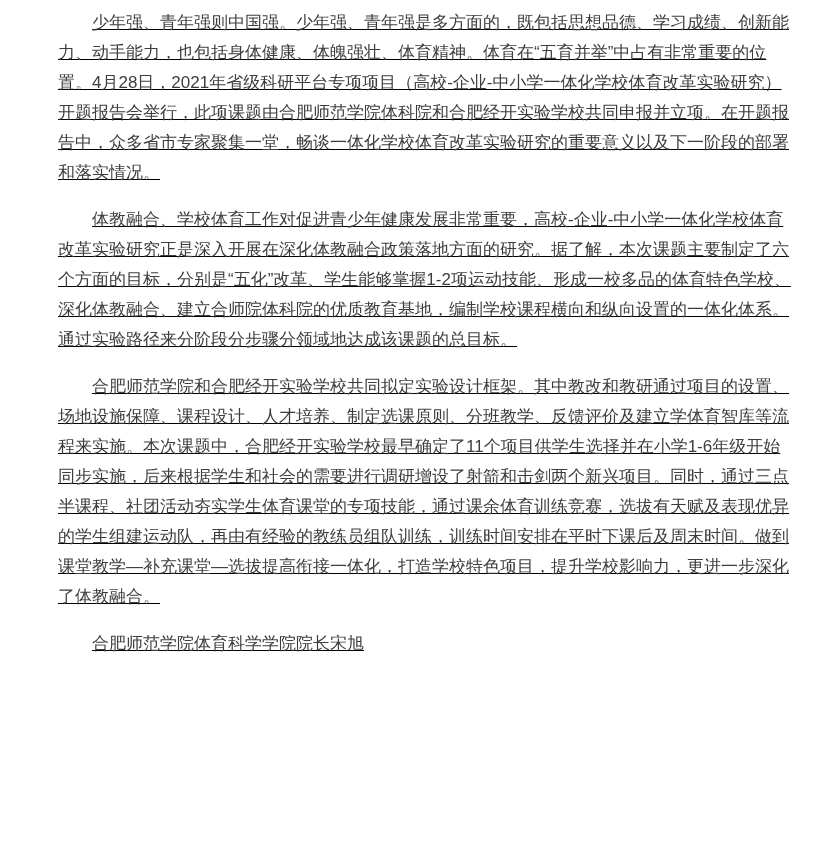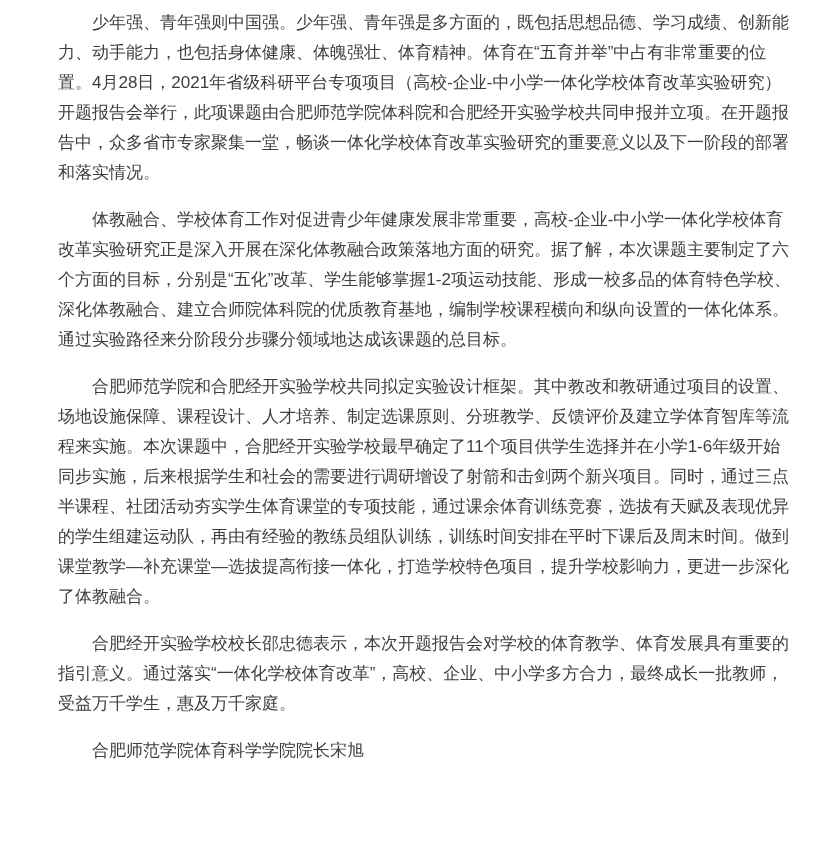--- a/index.html
+++ b/index.html
@@ -10,33 +10,33 @@
   body {
     width: 839px;
     height: 852px;
     overflow: hidden;
     font-family: "Liberation Sans", "DejaVu Sans", sans-serif;
   }
   .article {
     box-sizing: border-box;
     width: 839px;
     padding: 8px 46px 0 58px;
+    text-decoration: underline;
   }
   .article p {
     margin: 0 0 17px 0;
     font-size: 17px;
     line-height: 30px;
     color: #3d3d3d;
     text-indent: 2em;
     text-align: left;
     word-break: break-all;
   }
 </style>
 </head>
 <body>
 
 <div class="article">
   <p>少年强、青年强则中国强。少年强、青年强是多方面的，既包括思想品德、学习成绩、创新能力、动手能力，也包括身体健康、体魄强壮、体育精神。体育在“五育并举”中占有非常重要的位置。4月28日，2021年省级科研平台专项项目（高校-企业-中小学一体化学校体育改革实验研究）开题报告会举行，此项课题由合肥师范学院体科院和合肥经开实验学校共同申报并立项。在开题报告中，众多省市专家聚集一堂，畅谈一体化学校体育改革实验研究的重要意义以及下一阶段的部署和落实情况。</p>
   <p>体教融合、学校体育工作对促进青少年健康发展非常重要，高校-企业-中小学一体化学校体育改革实验研究正是深入开展在深化体教融合政策落地方面的研究。据了解，本次课题主要制定了六个方面的目标，分别是“五化”改革、学生能够掌握1-2项运动技能、形成一校多品的体育特色学校、深化体教融合、建立合师院体科院的优质教育基地，编制学校课程横向和纵向设置的一体化体系。通过实验路径来分阶段分步骤分领域地达成该课题的总目标。</p>
   <p>合肥师范学院和合肥经开实验学校共同拟定实验设计框架。其中教改和教研通过项目的设置、场地设施保障、课程设计、人才培养、制定选课原则、分班教学、反馈评价及建立学体育智库等流程来实施。本次课题中，合肥经开实验学校最早确定了11个项目供学生选择并在小学1-6年级开始同步实施，后来根据学生和社会的需要进行调研增设了射箭和击剑两个新兴项目。同时，通过三点半课程、社团活动夯实学生体育课堂的专项技能，通过课余体育训练竞赛，选拔有天赋及表现优异的学生组建运动队，再由有经验的教练员组队训练，训练时间安排在平时下课后及周末时间。做到课堂教学—补充课堂—选拔提高衔接一体化，打造学校特色项目，提升学校影响力，更进一步深化了体教融合。</p>
-  <p>合肥经开实验学校校长邵忠德表示，本次开题报告会对学校的体育教学、体育发展具有重要的指引意义。通过落实“一体化学校体育改革”，高校、企业、中小学多方合力，最终成长一批教师，受益万千学生，惠及万千家庭。</p>
   <p>合肥师范学院体育科学学院院长宋旭</p>
 </div>
 
 </body></html>

